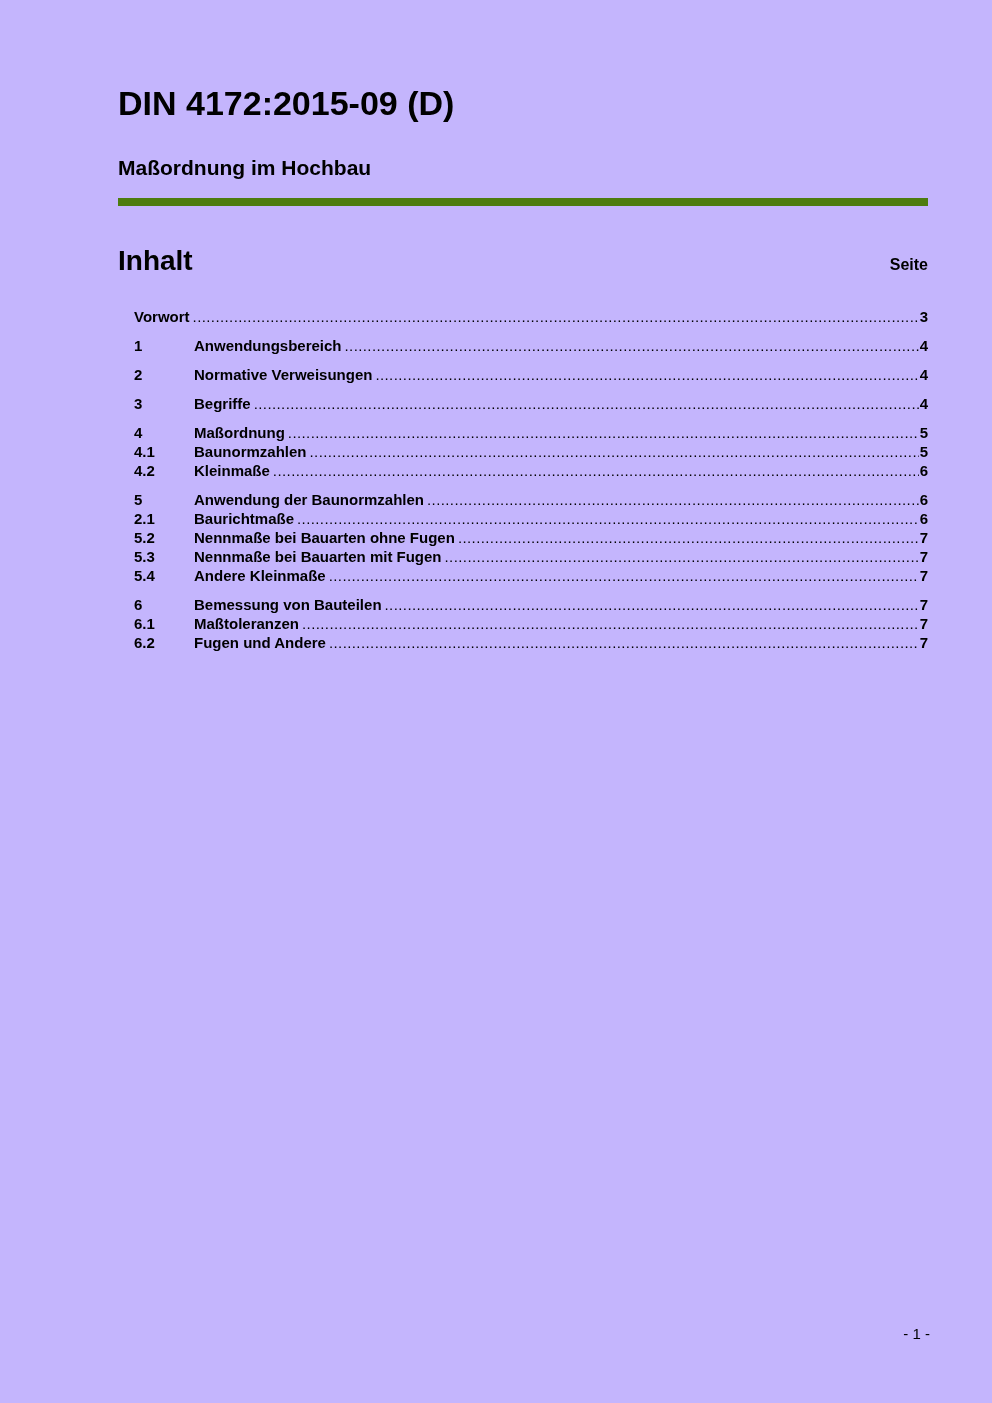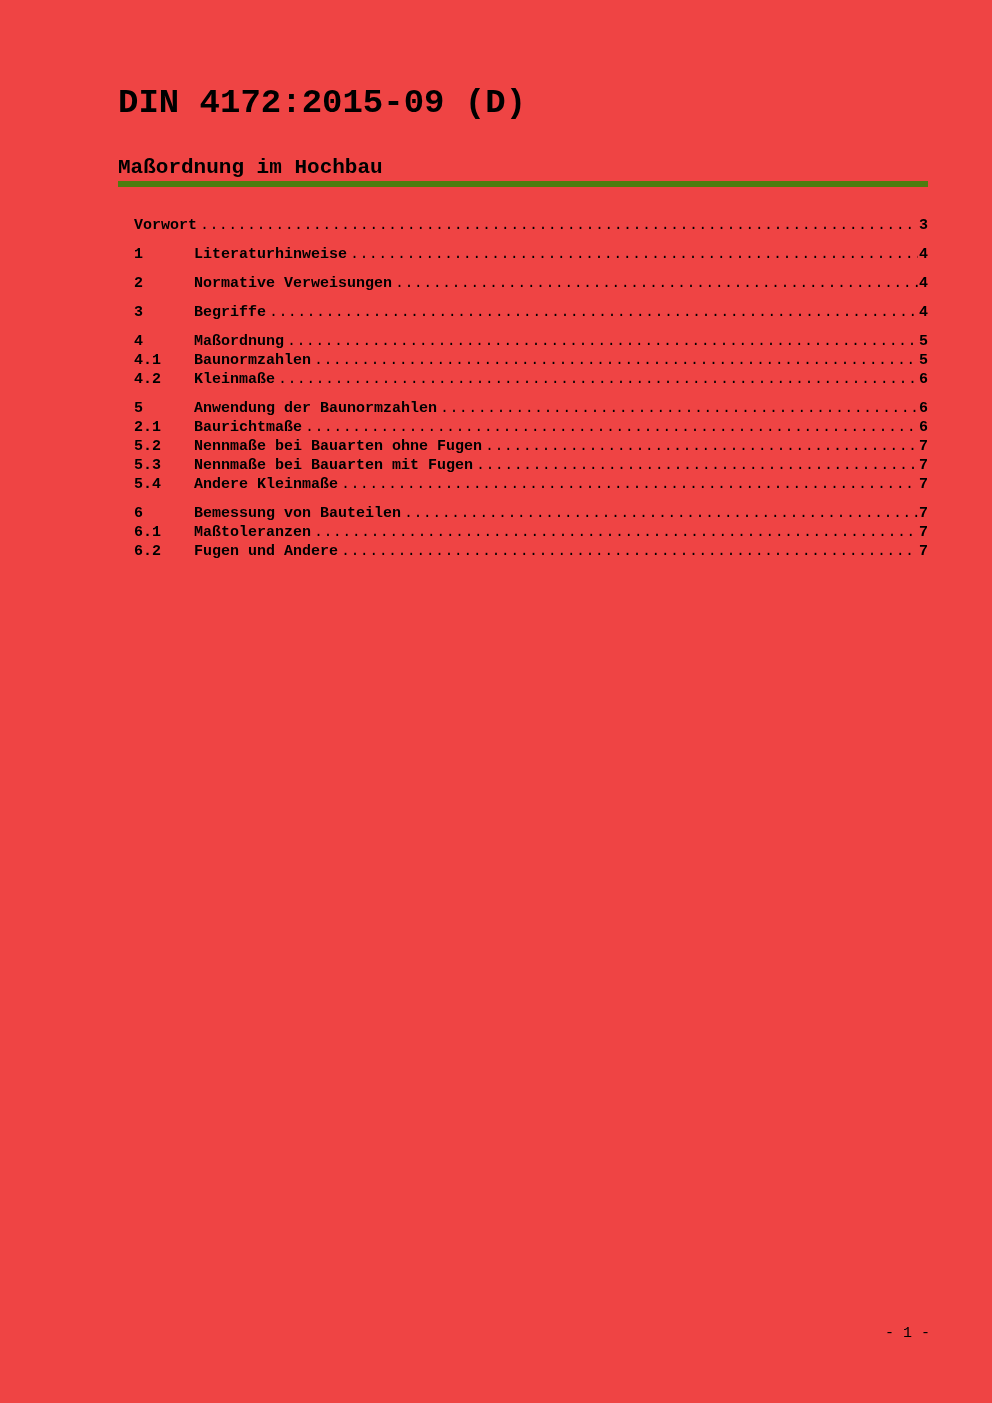--- a/index.html
+++ b/index.html
@@ -4,45 +4,45 @@
 <style>
   html, body {
     margin: 0;
     padding: 0;
     background: #ffffff;
   }
   .page {
     position: relative;
     width: 992px;
     height: 1403px;
-    background: #ef4444;
+    background: #c4b5fd;
     color: #000000;
-    font-family: Liberation Mono, monospace;
+    font-family: Liberation Sans, sans-serif;
     overflow: hidden;
     box-sizing: border-box;
   }
   .content {
     margin-left: 118px;
     margin-right: 64px; 
   }
   .doc-title {
     margin: 0;
     padding-top: 83px;
     font-size: 34px;
     line-height: 1.2;
     font-weight: bold;
     letter-spacing: 0px;
   }
   .doc-subtitle {
     margin: 31px 0 0 0;
-    padding-bottom: 1px;
+    padding-bottom: 18px;
     font-size: 21px;
     line-height: 1.2;
     font-weight: bold;
-    border-bottom: 6px solid #4d7c0f;
+    border-bottom: 8px solid #4d7c0f;
   }
   .toc-header {
     display: flex;
     align-items: baseline;
     justify-content: space-between;
     margin-top: 38px;
   }
   .toc-heading {
     font-size: 28px;
     line-height: 1.2;
@@ -101,34 +101,38 @@
 </style>
 </head>
 <body>
 
 <div class="page">
   <div class="content">
     <h1 class="doc-title">DIN 4172:2015-09 (D)</h1>
 
     <h2 class="doc-subtitle">Maßordnung im Hochbau</h2>
 
+    <div class="toc-header">
+      <span class="toc-heading">Inhalt</span>
+      <span class="page-col-label">Seite</span>
+    </div>
 
     <div class="toc" id="toc">
         <div class="toc-group">
           <div class="toc-row">
 
     <span class="toc-title">Vorwort</span>
     <span class="toc-leader"></span>
     <span class="toc-page">3</span>
   </div>
         </div>
         <div class="toc-group">
           <div class="toc-row">
     <span class="toc-num">1</span>
-    <span class="toc-title">Literaturhinweise</span>
+    <span class="toc-title">Anwendungsbereich</span>
     <span class="toc-leader"></span>
     <span class="toc-page">4</span>
   </div>
         </div>
         <div class="toc-group">
           <div class="toc-row">
     <span class="toc-num">2</span>
     <span class="toc-title">Normative Verweisungen</span>
     <span class="toc-leader"></span>
     <span class="toc-page">4</span>

